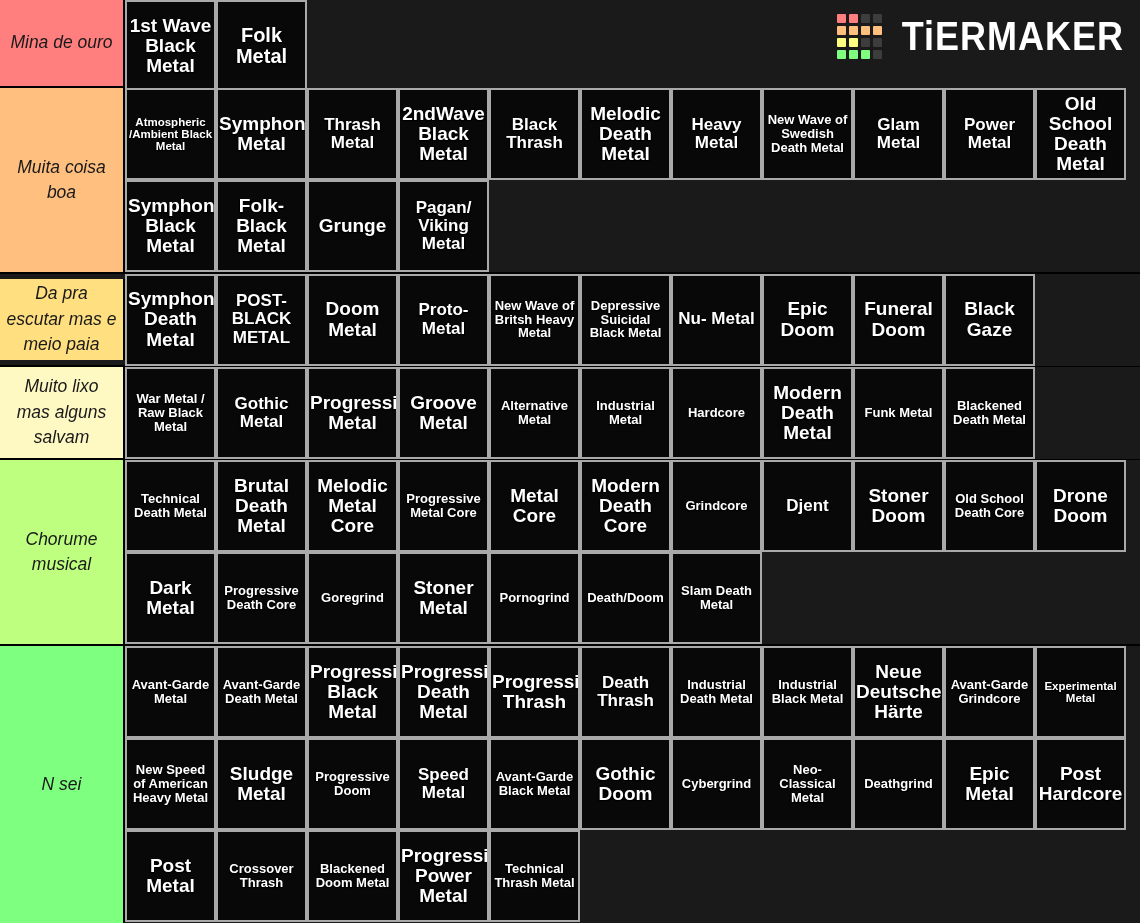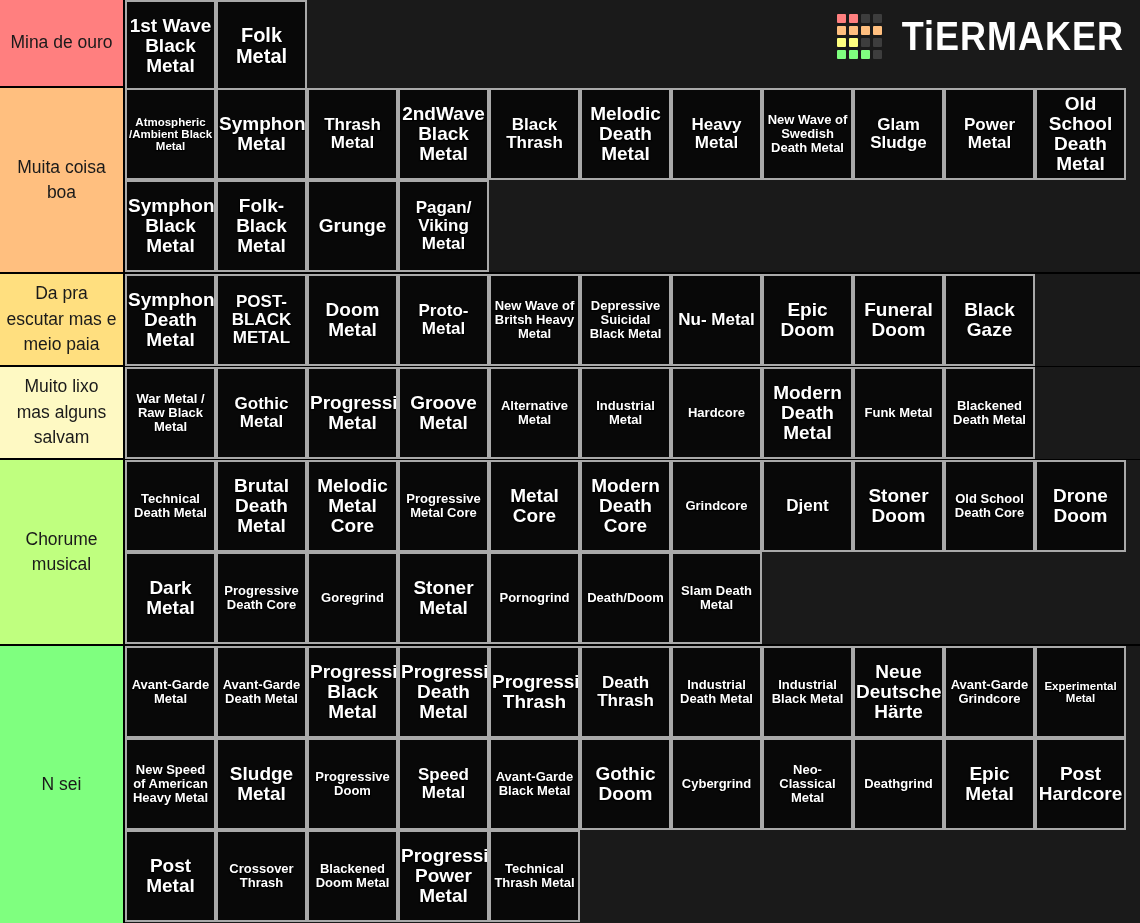--- a/index.html
+++ b/index.html
@@ -37,20 +37,21 @@
     justify-content: center;
     text-align: center;
     font-size: 17.5px;
     line-height: 1.45;
     color: #1a1a1a;
     font-family: "Liberation Sans", sans-serif;
     padding: 2px 6px;
     border-right: 2px solid #000;
     overflow: hidden;
     word-break: break-word;
+    font-style: italic;
   }
 
   .tier-items {
     flex: 1 1 auto;
     display: flex;
     flex-wrap: wrap;
     align-content: flex-start;
     background: #1a1a1a;
     padding: 0;
     min-height: 92px;
@@ -171,21 +172,21 @@
           <div class="tile s3">
             <span class="txt">Melodic Death Metal</span>
           </div>
           <div class="tile s2">
             <span class="txt">Heavy Metal</span>
           </div>
           <div class="tile s4">
             <span class="txt">New Wave of Swedish Death Metal</span>
           </div>
           <div class="tile s2">
-            <span class="txt">Glam Sludge</span>
+            <span class="txt">Glam Metal</span>
           </div>
           <div class="tile s2">
             <span class="txt">Power Metal</span>
           </div>
           <div class="tile s3">
             <span class="txt">Old School Death Metal</span>
           </div>
           <div class="tile s3">
             <span class="txt">Symphonic Black Metal</span>
           </div>
@@ -193,21 +194,21 @@
             <span class="txt">Folk- Black Metal</span>
           </div>
           <div class="tile s3">
             <span class="txt">Grunge</span>
           </div>
           <div class="tile s2">
             <span class="txt">Pagan/ Viking Metal</span>
           </div>
         </div>
       </div>
-      <div class="tier-row" style="height: 93px;">
+      <div class="tier-row" style="height: 93px; align-items: center;">
         <div class="tier-label" style="background: rgb(255, 223, 127);">Da pra escutar mas e meio paia</div>
         <div class="tier-items">
           <div class="tile s3">
             <span class="txt">Symphonic Death Metal</span>
           </div>
           <div class="tile s2">
             <span class="txt">POST- BLACK METAL</span>
           </div>
           <div class="tile s3">
             <span class="txt">Doom Metal</span>

